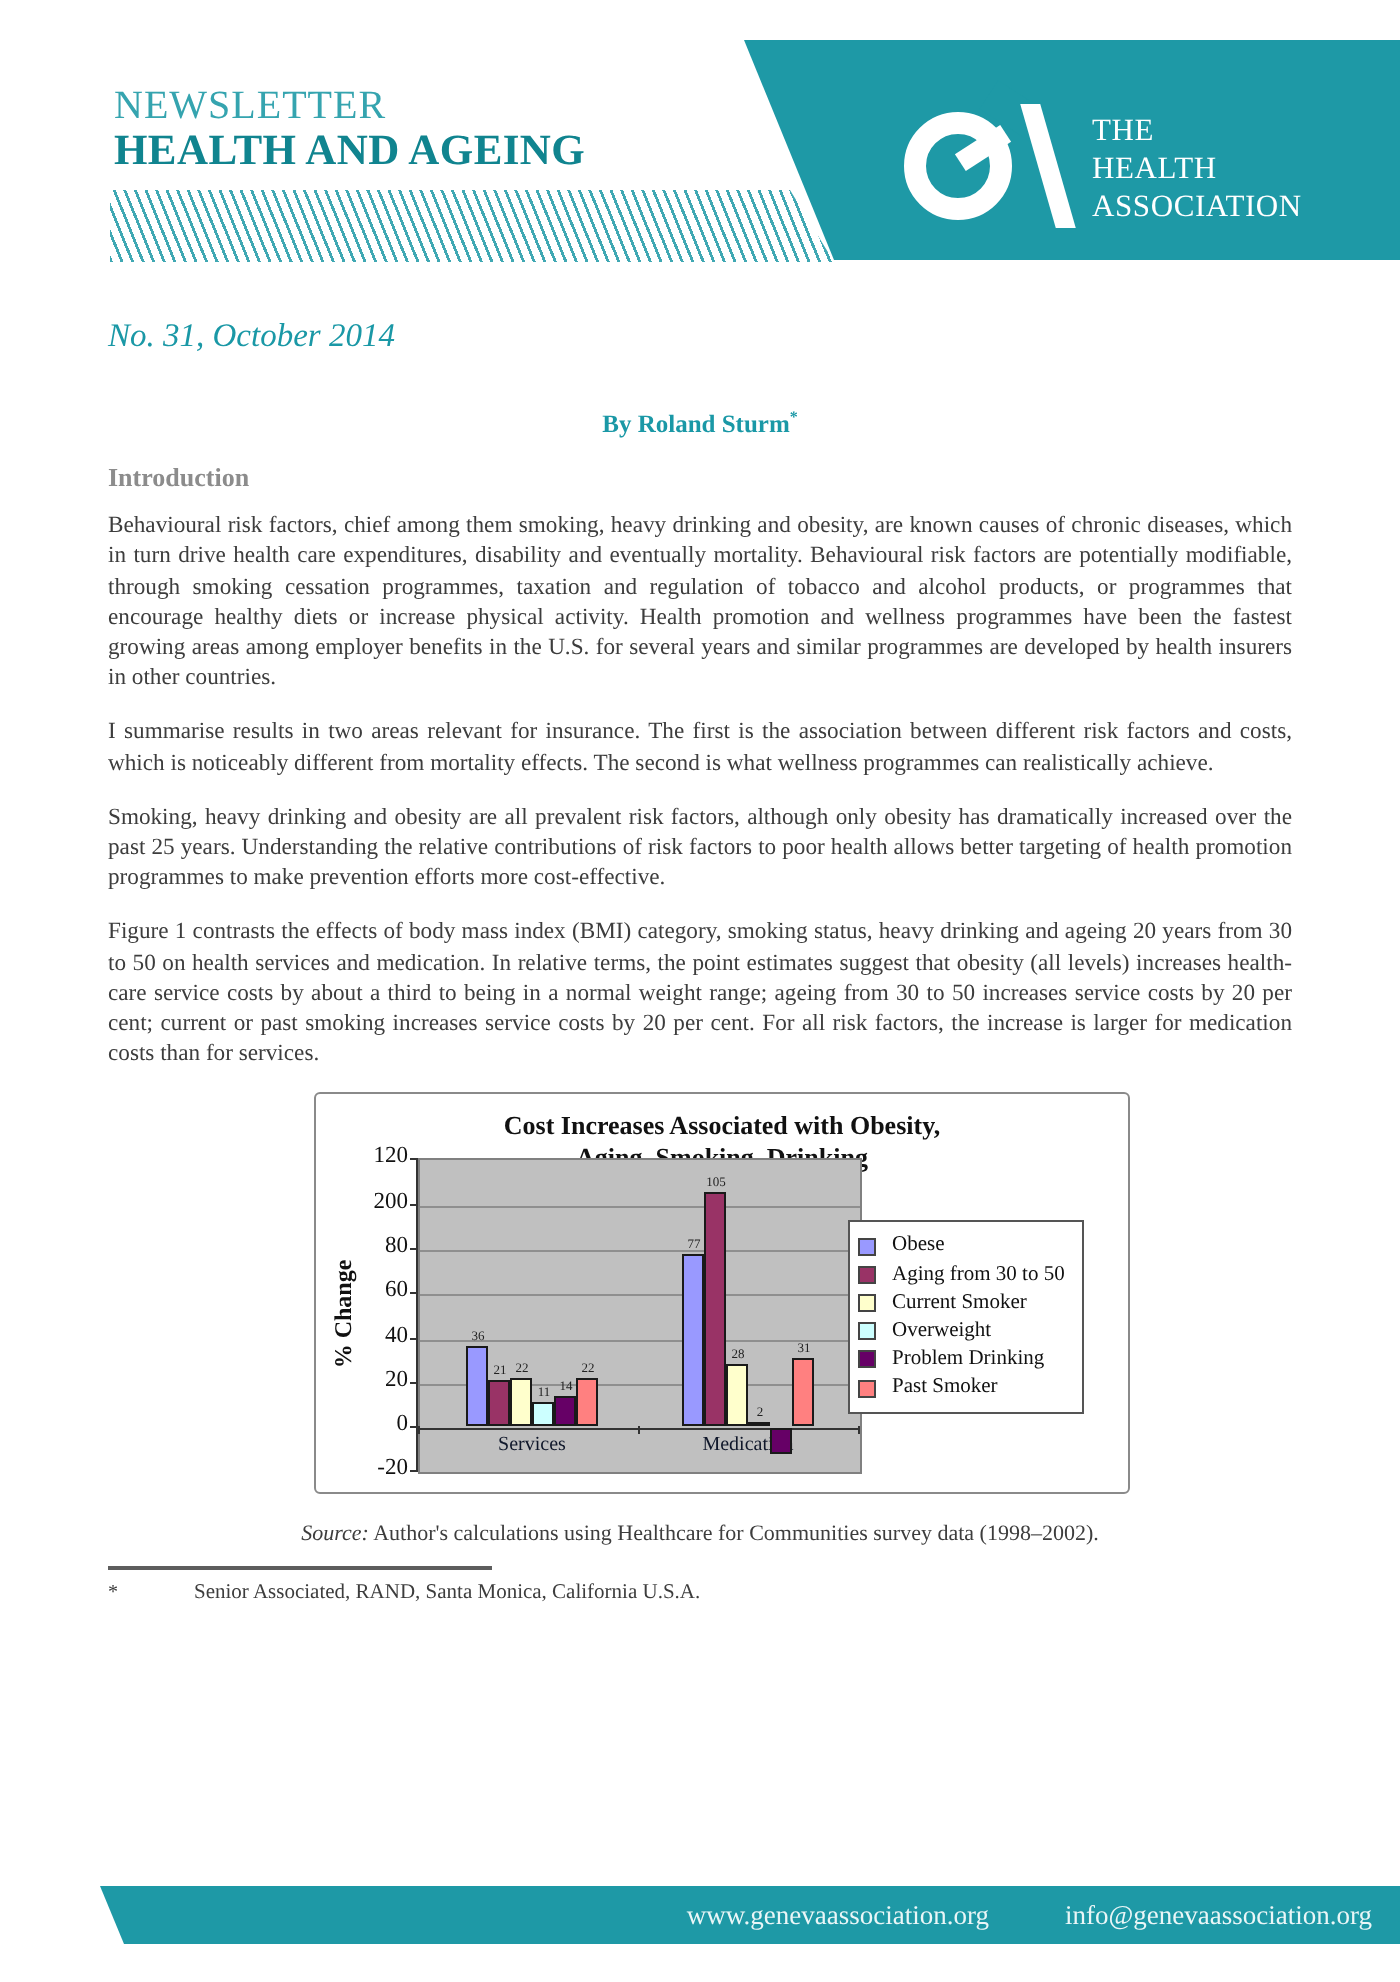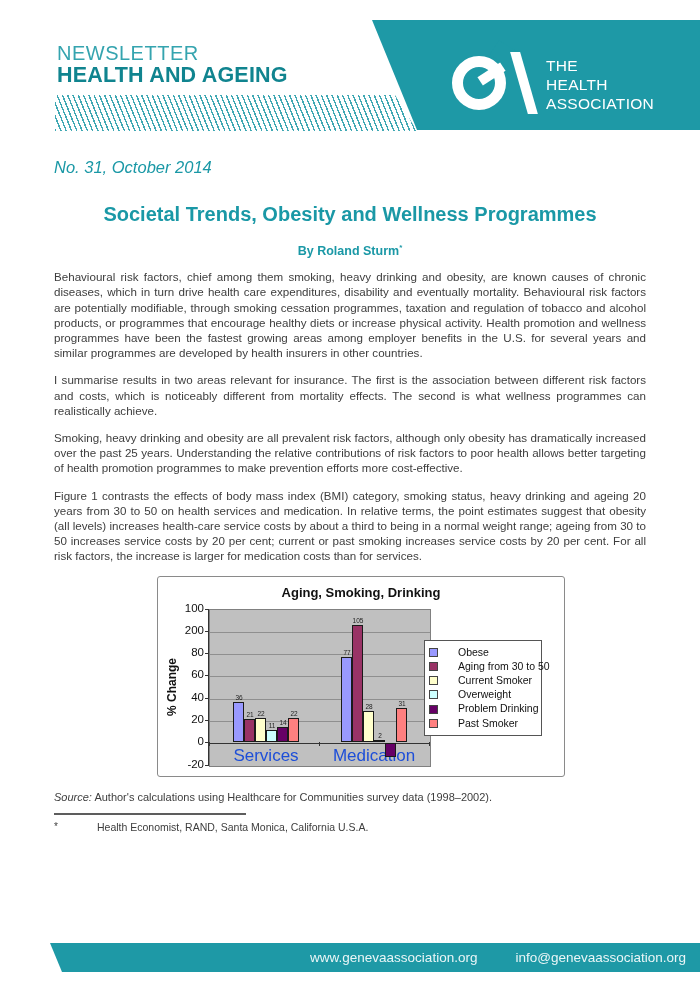--- a/index.html
+++ b/index.html
@@ -1,17 +1,17 @@
 <!DOCTYPE html>
 <html><head>
 <meta charset="utf-8">
 <style>
   html,body{margin:0;padding:0;background:#ffffff;}
   .page{position:relative;width:700px;height:991px;background:#ffffff;overflow:hidden;
-        font-family:Liberation Sans, sans-serif;color:#3d3d3d;}
+        font-family:Liberation Serif, serif;color:#3d3d3d;}
 
   
   .hdr-band{position:absolute;left:0;top:20px;width:700px;height:110px;background:#1E99A6;
             clip-path:polygon(372px 0,100% 0,100% 100%,417px 100%);}
   .hdr-newsletter{position:absolute;left:57px;top:42px;font-size:20px;font-weight:400;
             color:#35A4AF;letter-spacing:.5px;}
   .hdr-pub{position:absolute;left:57px;top:63px;font-size:21.5px;font-weight:700;
             color:#10848F;letter-spacing:.2px;}
   .hdr-hatch{position:absolute;left:55px;top:95px;width:372px;height:36px;
             background:repeating-linear-gradient(68deg,rgba(30,153,166,.85) 0 1.4px,transparent 1.4px 4.9px);
@@ -29,47 +29,47 @@
 
   
   .article{position:absolute;left:0;top:0;width:700px;padding:158px 54px 0;box-sizing:border-box;}
   .issue-line{font-size:16.5px;font-style:italic;font-weight:500;color:#1A98A6;margin:0 0 26px;}
   .art-title{font-size:20px;font-weight:700;color:#1A98A6;text-align:center;margin:0 0 17px;}
   .byline{font-size:12.5px;font-weight:700;color:#1A98A6;text-align:center;margin:0 0 11px;}
   .byline sup{font-size:8px;}
   .sec-heading{font-size:13px;font-weight:700;color:#8C8C8C;margin:0 0 8px;}
   .para{font-size:11.6px;line-height:15.2px;text-align:justify;color:#3d3d3d;margin:0 0 12px;}
   .fig-caption{font-size:12.5px;font-weight:700;font-style:italic;color:#2b2b2b;margin:2px 0 12px;}
-  .source-line{font-size:11px;color:#3d3d3d;margin:14px 0 10px;}
+  .source-line{font-size:11px;color:#3d3d3d;margin:14px 0 10px;text-align:center;}
   .source-line .src-prefix{font-style:italic;}
   .foot-rule{width:192px;border:0;border-top:2px solid #5d5d5d;margin:2px 0 6px;}
   .footnote{display:flex;font-size:10.5px;color:#3d3d3d;}
   .footnote .fn-mark{width:43px;font-size:10px;}
 
   
   .chart-box{position:relative;width:408px;height:201px;margin:0 0 14px 103px;background:#fff;
             border:1px solid #8a8a8a;border-radius:3px;box-sizing:border-box;}
   .chart-title{position:absolute;top:8px;left:0;width:100%;text-align:center;font-size:13px;
             font-weight:700;color:#111;line-height:16px;}
   .plot-area{position:absolute;left:51px;top:32px;width:220px;height:156px;background:#C0C0C0;
             border:1px solid #808080;box-sizing:content-box;}
   .axis-y{position:absolute;left:50px;top:32px;width:1px;height:157px;background:#333;}
   .gridline{position:absolute;left:0;width:100%;height:1px;background:#8f8f8f;}
   .zeroline{position:absolute;left:0;width:100%;height:1px;background:#333;z-index:2;}
   .ytick-label{position:absolute;left:2px;width:44px;text-align:right;font-size:11.5px;color:#111;}
   .ytick-mark{position:absolute;width:4px;height:1px;background:#333;}
   .xtick-mark{position:absolute;width:1px;height:4px;background:#333;}
   .ylabel{position:absolute;left:14px;top:110px;transform:translate(-50%,-50%) rotate(-90deg);
             white-space:nowrap;font-size:12px;font-weight:700;color:#111;}
-  .cat-label{position:absolute;transform:translateX(-50%);font-size:17px;color:#1d4ed8;z-index:1;white-space:nowrap;}
+  .cat-label{position:absolute;transform:translateX(-50%);font-size:10px;color:#0f172a;z-index:1;white-space:nowrap;}
   .bar{position:absolute;width:11px;border:1px solid #1a1a1a;box-sizing:border-box;z-index:2;}
   .bar-label{position:absolute;width:22px;text-align:center;font-size:6.5px;color:#222;z-index:3;}
   .legend{position:absolute;left:266px;top:63px;width:118px;background:#fff;border:1px solid #555;
             padding:4px 4px;box-sizing:border-box;z-index:4;}
-  .legend-item{display:flex;align-items:center;gap:20px;line-height:13.2px;margin:1px 0;}
+  .legend-item{display:flex;align-items:center;gap:8px;line-height:13.2px;margin:1px 0;}
   .legend-swatch{width:9px;height:9px;border:1px solid #444;box-sizing:border-box;flex:none;}
   .legend-label{font-size:10.5px;color:#111;white-space:nowrap;}
 
   
   .footer-bar{position:absolute;left:50px;top:943px;width:650px;height:29px;background:#1E99A6;
             clip-path:polygon(0 0,100% 0,100% 100%,12px 100%);
             display:flex;align-items:center;justify-content:flex-end;gap:38px;
             padding-right:14px;box-sizing:border-box;}
   .footer-bar span{color:#EAF6F7;font-size:13.5px;}
 </style>
@@ -91,32 +91,33 @@
       <div class="logo-text">
         <div>THE</div>
         <div>HEALTH</div>
         <div>ASSOCIATION</div>
       </div>
     </div>
   </div>
 
   <div class="article">
     <div class="issue-line">No. 31, October 2014</div>
-    <div class="art-title">Societal Trends, Obesity and Wellness Programmes</div>
     <div class="byline"><span>By Roland Sturm</span><sup>*</sup></div>
 
+    <div class="sec-heading">Introduction</div>
     <p class="para">Behavioural risk factors, chief among them smoking, heavy drinking and obesity, are known causes of chronic diseases, which in turn drive health care expenditures, disability and eventually mortality. Behavioural risk factors are potentially modifiable, through smoking cessation programmes, taxation and regulation of tobacco and alcohol products, or programmes that encourage healthy diets or increase physical activity. Health promotion and wellness programmes have been the fastest growing areas among employer benefits in the U.S. for several years and similar programmes are developed by health insurers in other countries.</p>
     <p class="para">I summarise results in two areas relevant for insurance. The first is the association between different risk factors and costs, which is noticeably different from mortality effects. The second is what wellness programmes can realistically achieve.</p>
 
     <p class="para">Smoking, heavy drinking and obesity are all prevalent risk factors, although only obesity has dramatically increased over the past 25 years. Understanding the relative contributions of risk factors to poor health allows better targeting of health promotion programmes to make prevention efforts more cost-effective.</p>
     <p class="para">Figure 1 contrasts the effects of body mass index (BMI) category, smoking status, heavy drinking and ageing 20 years from 30 to 50 on health services and medication. In relative terms, the point estimates suggest that obesity (all levels) increases health-care service costs by about a third to being in a normal weight range; ageing from 30 to 50 increases service costs by 20 per cent; current or past smoking increases service costs by 20 per cent. For all risk factors, the increase is larger for medication costs than for services.</p>
 
 
     <div class="chart-box" id="chart">
       <div class="chart-title">
+        <div>Cost Increases Associated with Obesity,</div>
         <div>Aging, Smoking, Drinking</div>
       </div>
       <div class="ylabel">% Change</div>
       <div class="plot-area" id="plot" style="background: rgb(192, 192, 192);">
           <div class="gridline" style="top: 22.2857px;"></div>
           <div class="gridline" style="top: 44.5714px;"></div>
           <div class="gridline" style="top: 66.8571px;"></div>
           <div class="gridline" style="top: 89.1429px;"></div>
           <div class="gridline" style="top: 111.429px;"></div>
           <div class="zeroline" style="top: 133.714px;"></div>
@@ -141,21 +142,21 @@
           </div>
           <div class="legend-item">
             <div class="legend-swatch" style="background: rgb(102, 0, 102);"></div>
             <div class="legend-label">Problem Drinking</div>
           </div>
           <div class="legend-item">
             <div class="legend-swatch" style="background: rgb(255, 128, 128);"></div>
             <div class="legend-label">Past Smoker</div>
           </div>
         </div>
-    <div class="ytick-label" style="top: 25px;">100</div>
+    <div class="ytick-label" style="top: 25px;">120</div>
         <div class="ytick-mark" style="left: 47px; top: 32px;"></div>
         <div class="ytick-label" style="top: 47.2857px;">200</div>
         <div class="ytick-mark" style="left: 47px; top: 54.2857px;"></div>
         <div class="ytick-label" style="top: 69.5714px;">80</div>
         <div class="ytick-mark" style="left: 47px; top: 76.5714px;"></div>
         <div class="ytick-label" style="top: 91.8571px;">60</div>
         <div class="ytick-mark" style="left: 47px; top: 98.8571px;"></div>
         <div class="ytick-label" style="top: 114.143px;">40</div>
         <div class="ytick-mark" style="left: 47px; top: 121.143px;"></div>
         <div class="ytick-label" style="top: 136.429px;">20</div>
@@ -192,21 +193,21 @@
         <div class="bar" style="left: 227px; top: 166.714px; height: 13.3714px; background: rgb(102, 0, 102);"></div>
         <div class="bar" style="left: 238px; top: 131.171px; height: 34.5429px; background: rgb(255, 128, 128);"></div>
         <div class="bar-label" style="left: 233px; top: 123.171px;">31</div>
       </div>
 
     <div class="source-line"><span class="src-prefix">Source:</span> <span>Author's calculations using Healthcare for Communities survey data (1998–2002).</span></div>
 
     <hr class="foot-rule">
     <div class="footnote">
       <span class="fn-mark">*</span>
-      <span>Health Economist, RAND, Santa Monica, California U.S.A.</span>
+      <span>Senior Associated, RAND, Santa Monica, California U.S.A.</span>
     </div>
   </div>
 
   <div class="footer-bar">
     <span>www.genevaassociation.org</span>
     <span>info@genevaassociation.org</span>
   </div>
 
 </div>
 

